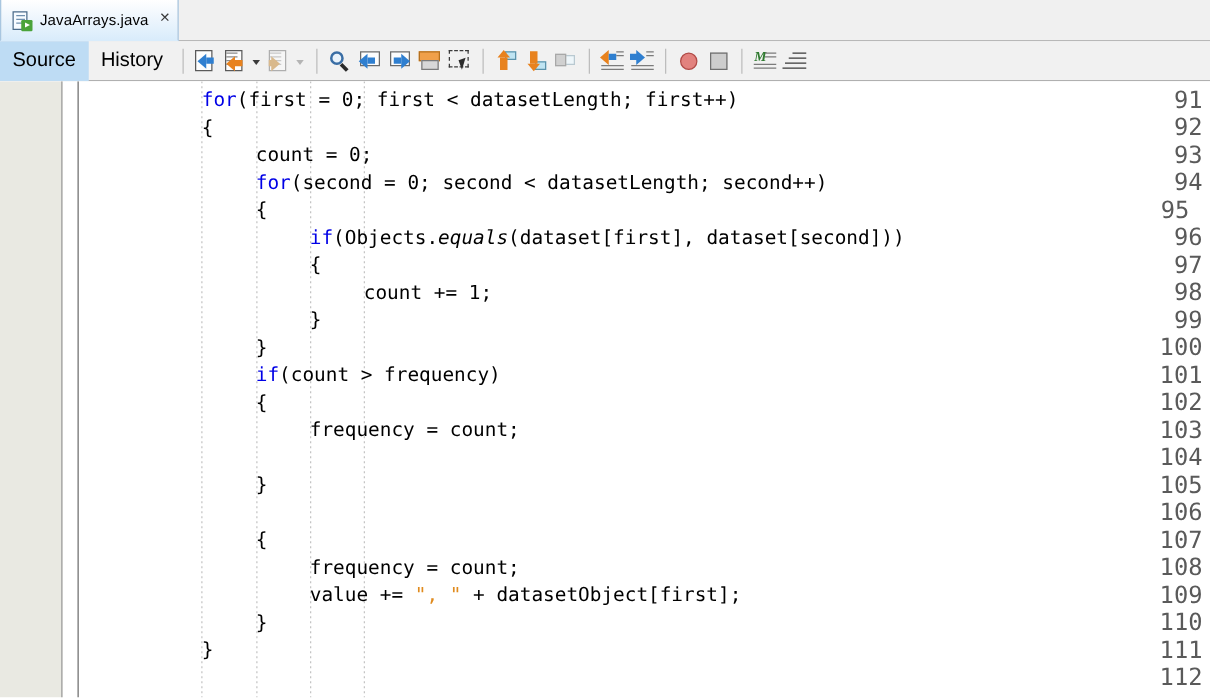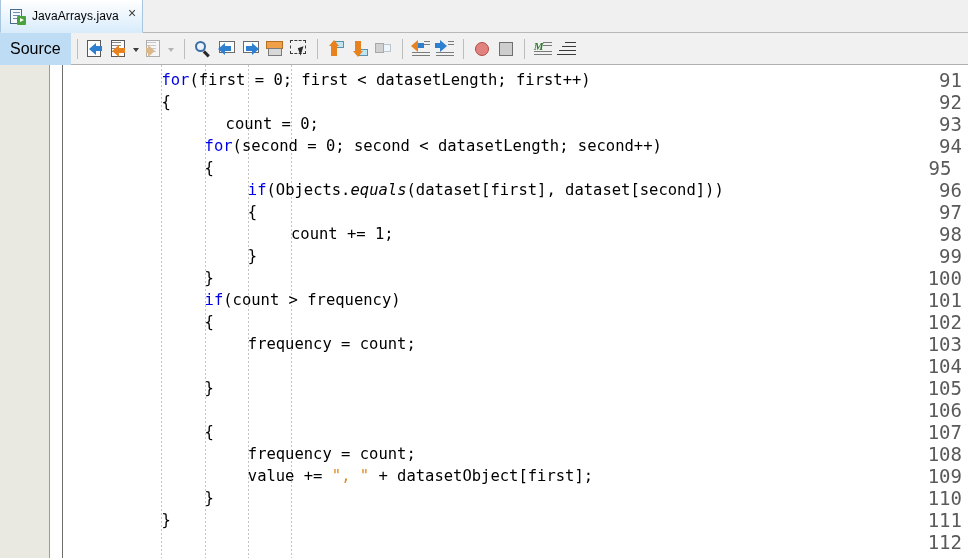--- a/index.html
+++ b/index.html
@@ -253,20 +253,21 @@
         <span class="badge"></span>
     </span>
     <span id="tab-title">JavaArrays.java</span>
     <span id="tab-close">×</span>
   </div>
 </div>
 
 <div id="toolbar">
 
   <div class="view-btn active">Source</div>
+  <div class="view-btn">History</div>
 
   <div class="tb-sep"></div>
 
   <div class="tb-btn">
     <span class="ic-doc"></span>
     <span class="ic-arrow-l" style="left:4px;top:5px;border-right-color:#2f7fd0;"></span>
     <span class="ic-stem" style="left:11px;top:8.5px;background:#2f7fd0;"></span>
   </div>
 
   <div class="tb-btn">
@@ -405,21 +406,21 @@
       <div class="ln" style="top: 356px;">107</div>
       <div class="ln" style="top: 378px;">108</div>
       <div class="ln" style="top: 400px;">109</div>
       <div class="ln" style="top: 422px;">110</div>
       <div class="ln" style="top: 444px;">111</div>
       <div class="ln" style="top: 466px;">112</div>
     </div>
   <div id="code-layer">
       <div class="code-line" style="top: 4px; left: 161.4px;"><span class="kw">for</span><span>(first = 0; first &lt; datasetLength; first++)</span></div>
       <div class="code-line" style="top: 26px; left: 161.4px;"><span>{</span></div>
-      <div class="code-line" style="top: 48px; left: 204.6px; margin-left: 21px;"><span>count = 0;</span></div>
+      <div class="code-line" style="top: 48px; left: 204.6px;"><span>count = 0;</span></div>
       <div class="code-line" style="top: 70px; left: 204.6px;"><span class="kw">for</span><span>(second = 0; second &lt; datasetLength; second++)</span></div>
       <div class="code-line" style="top: 92px; left: 204.6px;"><span>{</span></div>
       <div class="code-line" style="top: 114px; left: 247.8px;"><span class="kw">if</span><span>(Objects.</span><span class="stat">equals</span><span>(dataset[first], dataset[second]))</span></div>
       <div class="code-line" style="top: 136px; left: 247.8px;"><span>{</span></div>
       <div class="code-line" style="top: 158px; left: 291px;"><span>count += 1;</span></div>
       <div class="code-line" style="top: 180px; left: 247.8px;"><span>}</span></div>
       <div class="code-line" style="top: 202px; left: 204.6px;"><span>}</span></div>
       <div class="code-line" style="top: 224px; left: 204.6px;"><span class="kw">if</span><span>(count &gt; frequency)</span></div>
       <div class="code-line" style="top: 246px; left: 204.6px;"><span>{</span></div>
       <div class="code-line" style="top: 268px; left: 247.8px;"><span>frequency = count;</span></div>

